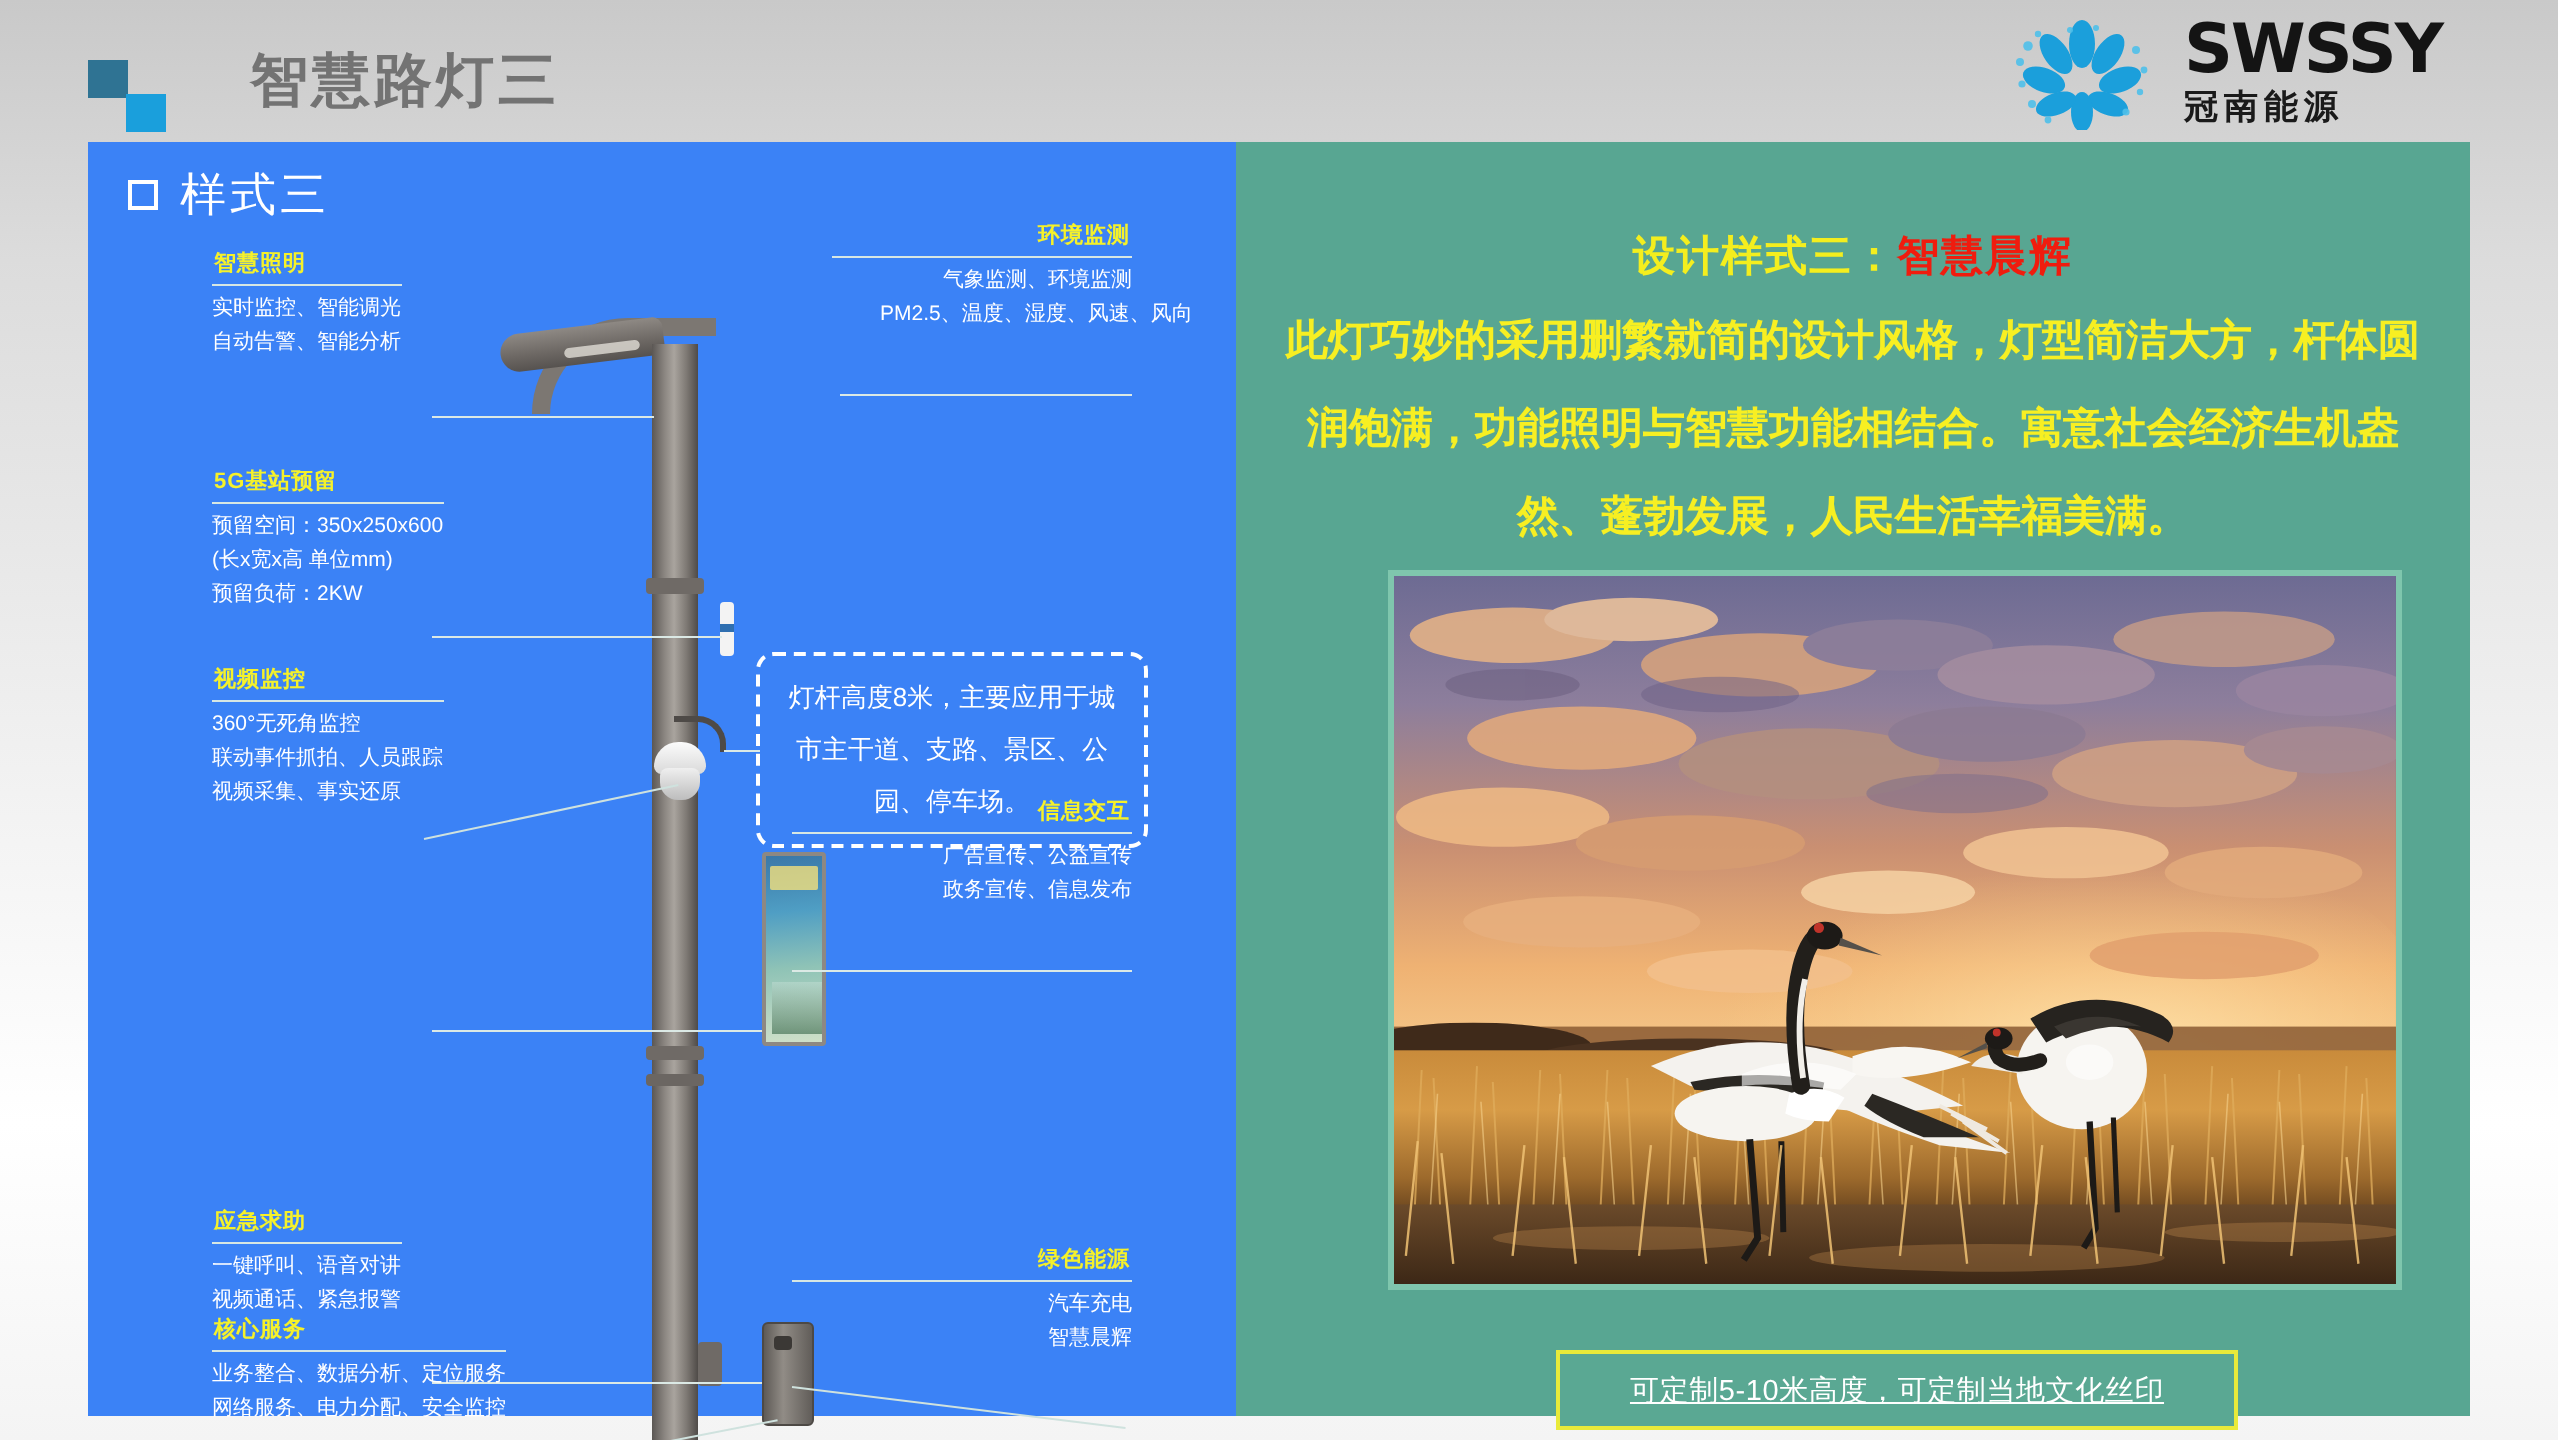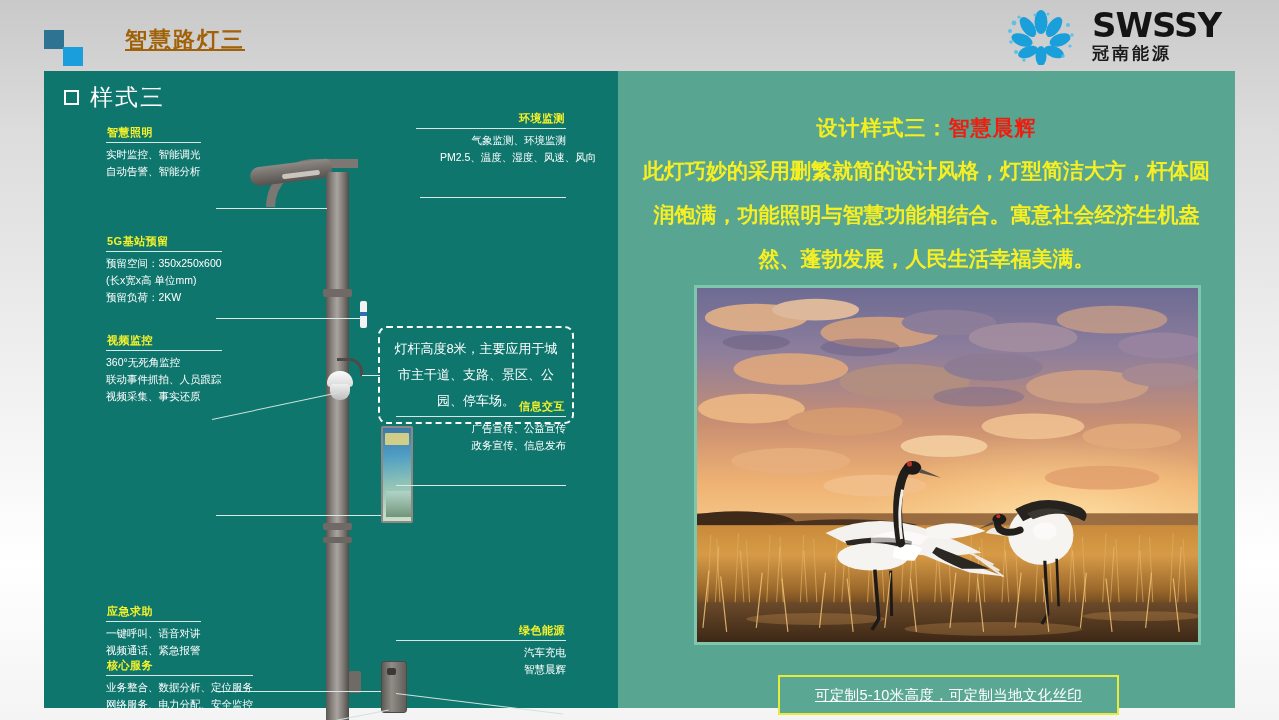--- a/index.html
+++ b/index.html
@@ -14,38 +14,37 @@
 
   
   #header { position: absolute; left:0; top:0; width:1279px; height:72px; }
 
   #logo-squares { position:absolute; left:44px; top:30px; width:42px; height:36px; }
   .sq-a { position:absolute; left:0; top:0; width:20px; height:19px; background:#2f7393; }
   .sq-b { position:absolute; left:19px; top:17px; width:20px; height:19px; background:#1a9fdc; }
 
   #page-title {
     position:absolute; left:125px; top:21px;
-    font-size: 22px; font-weight: 700; color:#a16207;
+    font-size: 29px; font-weight: 700; color:#737373;
     letter-spacing: 2px; line-height: 38px;
     font-family: "DejaVu Sans", "Liberation Sans", sans-serif;
-    text-decoration: underline;
   }
 
   
   #brand { position:absolute; right:58px; top:8px; height:58px; display:flex; align-items:center; gap:12px;text-align:right; }
   #brand-mark { width:78px; height:56px; position:relative; }
   #brand-text { display:flex; flex-direction:column; align-items:flex-start; }
   #brand-name { font-size:34px; font-weight:800; color:#141414; letter-spacing:-1px; line-height:32px;
                 font-family:"DejaVu Sans","Liberation Sans",sans-serif; }
   #brand-sub { font-size:17px; font-weight:700; color:#1a1a1a; letter-spacing:3px; line-height:22px; margin-top:2px; }
 
   
   #left-panel {
     position:absolute; left:44px; top:71px; width:688px; height:637px;
-    background:#0f766e;
+    background:#3b82f6;
     padding-left:37px;
   }
   #right-panel {
     position:absolute; left:618px; top:71px; width:617px; height:637px;
     background:#58a692;
   }
 
   
   #style-label { position:absolute; left:20px; top:11px; display:flex; align-items:center; gap:11px; }
   #style-square { width:15px; height:15px; border:2px solid #ffffff; background:transparent; }

